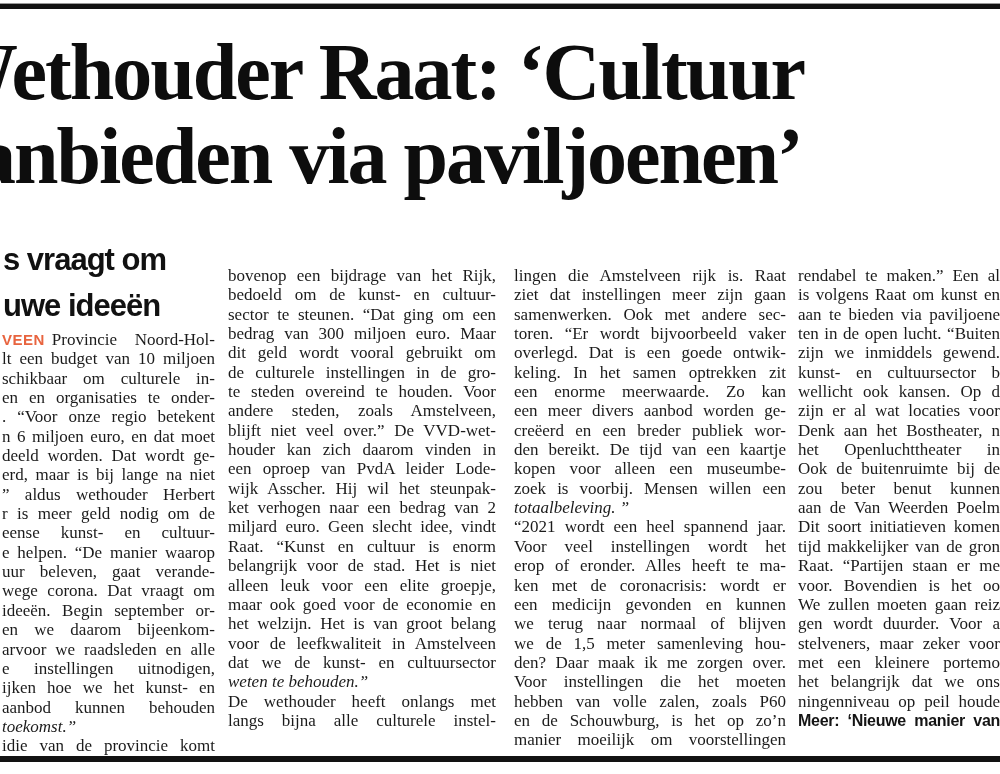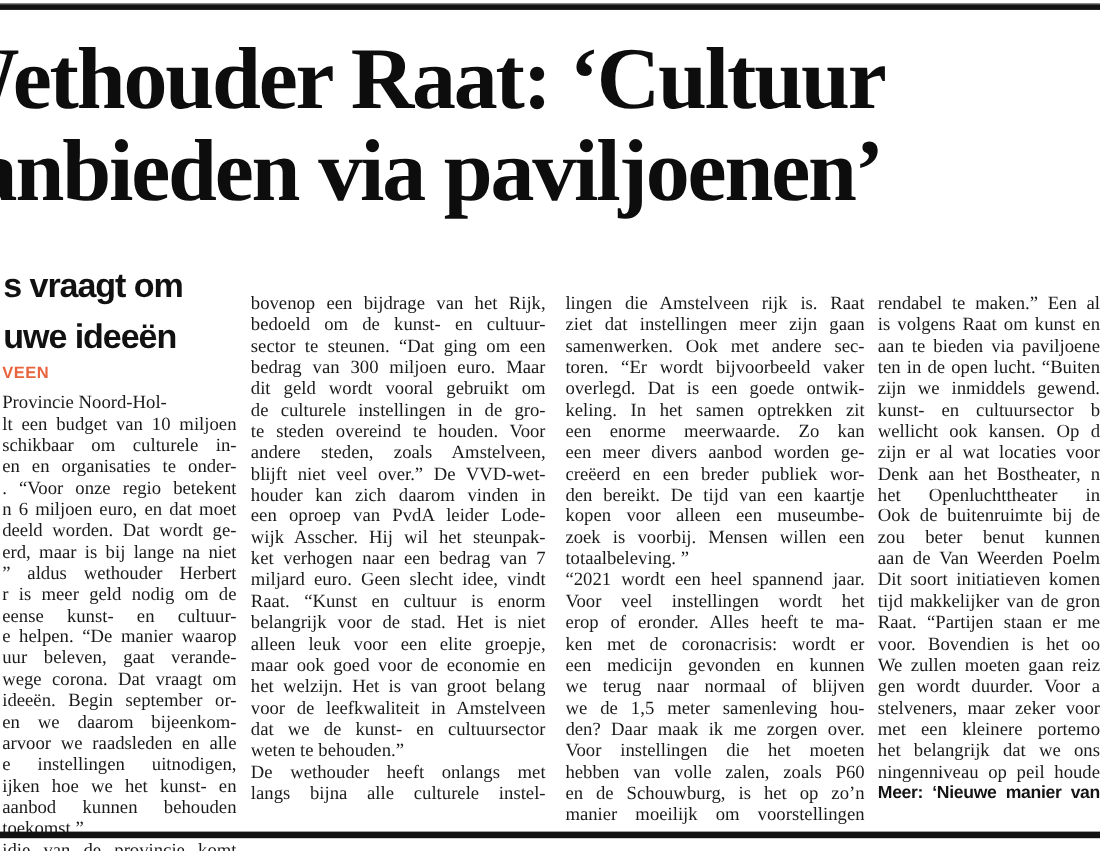--- a/index.html
+++ b/index.html
@@ -13,22 +13,22 @@
             font-size:80px;line-height:84px;letter-spacing:-2px;white-space:nowrap;}
   .subhead{position:absolute;left:3px;top:237px;width:300px;
            font-family:"Liberation Sans", sans-serif;font-weight:bold;color:#111111;
            font-size:31px;line-height:46px;white-space:nowrap;letter-spacing:-1px;}
   .col{position:absolute;font-size:17px;line-height:19.35px;}
   .col1{left:2px;top:330px;width:213px;}
   .col2{left:228px;top:266px;width:268px;}
   .col3{left:514px;top:266px;width:272px;}
   .col4{left:798px;top:266px;width:202px;}
   .bline{text-align:justify;text-align-last:justify;white-space:nowrap;overflow:hidden;}
-  .bline.pend{text-align-last:left;}
-  .kline{display:flex;align-items:flex-start;gap:7px;white-space:nowrap;overflow:hidden;flex-direction:column;}
+  .bline.pend{text-align-last:left;font-style:italic;}
+  .kline{display:flex;align-items:center;gap:7px;white-space:nowrap;overflow:hidden;}
   .kicker{font-family:"Liberation Sans", sans-serif;font-weight:bold;font-size:15px;
           letter-spacing:0.5px;}
   .krest{flex:1;text-align:justify;text-align-last:justify;white-space:nowrap;overflow:hidden;}
   .bfoot{font-family:"Liberation Sans", sans-serif;font-weight:bold;font-size:16px;
          line-height:19.35px;letter-spacing:-0.3px;white-space:nowrap;overflow:hidden;
          text-align:justify;text-align-last:justify;color:#141414;}
 </style>
 </head>
 <body>
 
@@ -83,21 +83,21 @@
         <div class="bline">sector te steunen. “Dat ging om een</div>
         <div class="bline">bedrag van 300 miljoen euro. Maar</div>
         <div class="bline">dit geld wordt vooral gebruikt om</div>
         <div class="bline">de culturele instellingen in de gro-</div>
         <div class="bline">te steden overeind te houden. Voor</div>
         <div class="bline">andere steden, zoals Amstelveen,</div>
         <div class="bline">blijft niet veel over.” De VVD-wet-</div>
         <div class="bline">houder kan zich daarom vinden in</div>
         <div class="bline">een oproep van PvdA leider Lode-</div>
         <div class="bline">wijk Asscher. Hij wil het steunpak-</div>
-        <div class="bline">ket verhogen naar een bedrag van 7</div>
+        <div class="bline">ket verhogen naar een bedrag van 2</div>
         <div class="bline">miljard euro. Geen slecht idee, vindt</div>
         <div class="bline">Raat. “Kunst en cultuur is enorm</div>
         <div class="bline">belangrijk voor de stad. Het is niet</div>
         <div class="bline">alleen leuk voor een elite groepje,</div>
         <div class="bline">maar ook goed voor de economie en</div>
         <div class="bline">het welzijn. Het is van groot belang</div>
         <div class="bline">voor de leefkwaliteit in Amstelveen</div>
         <div class="bline">dat we de kunst- en cultuursector</div>
         <div class="bline pend">weten te behouden.”</div>
         <div class="bline">De wethouder heeft onlangs met</div>

